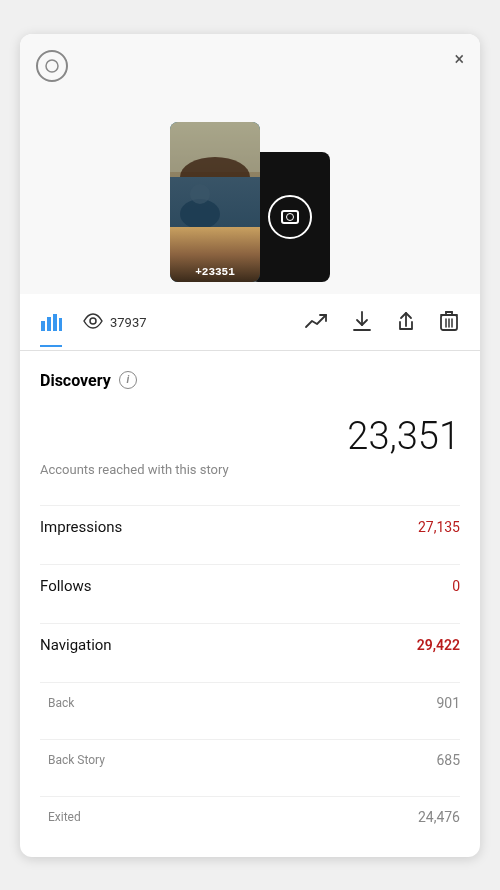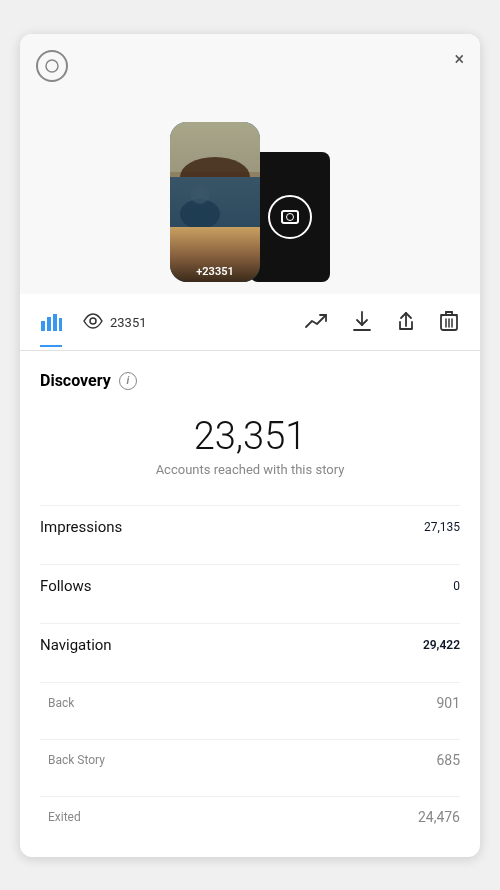--- a/index.html
+++ b/index.html
@@ -62,25 +62,26 @@
 
     .story-thumbnails {
       display: flex;
       align-items: flex-end;
       position: relative;
     }
 
     .story-thumb-main {
       width: 90px;
       height: 160px;
-      border-radius: 17px;
+      border-radius: 8px;
       overflow: hidden;
       background: #0c4a6e;
       position: relative;
       z-index: 2;
+      font-family: Liberation Mono, monospace;
     }
 
     .story-thumb-main .thumb-top {
       height: 50px;
       background: linear-gradient(180deg, #7ab0c8 0%, #5a8aa8 100%);
     }
     .story-thumb-main .thumb-mid {
       height: 55px;
       background: linear-gradient(180deg, #3a5568 0%, #2d4a5e 100%);
       position: relative;
@@ -211,21 +212,21 @@
       padding: 2px;
     }
 
     
     .content {
       padding: 20px 20px;
     }
 
     .section-title {
       display: flex;
-      align-items: flex-end;
+      align-items: flex-start;
       gap: 8px;
       margin-bottom: 24px;
     }
 
     .section-title-text {
       font-size: 16px;
       font-weight: 700;
       color: #000;
     }
 
@@ -237,32 +238,32 @@
       display: flex;
       align-items: center;
       justify-content: center;
       color: #888;
       font-size: 11px;
       font-style: italic;
       font-weight: 600;
     }
 
     .big-number {
-      text-align: center;
+      text-align: right;
       margin-bottom: 4px;
     }
 
     .big-number-value {
       font-size: 38px;
       font-weight: 300;
       color: #111;
     }
 
     .big-number-label {
-      text-align: center;
+      text-align: left;
       font-size: 13px;
       color: #888;
       margin-bottom: 28px;
     }
 
     .stat-row {
       display: flex;
       justify-content: space-between;
       align-items: center;
       padding: 12px 0;
@@ -275,22 +276,22 @@
       color: #111;
     }
 
     .stat-label.sub {
       font-size: 12px;
       color: #888;
       padding-left: 8px;
     }
 
     .stat-value {
-      font-size: 12px;
-      color: #0f172a;
+      font-size: 14px;
+      color: #b91c1c;
     }
 
     .stat-value.sub {
       font-size: 14px;
       color: #888;
     }
 
     .stat-value.bold {
       font-weight: 600;
     }
@@ -356,21 +357,21 @@
         </svg>
       </span>
     </div>
     <div class="toolbar-item">
       <span class="toolbar-icon">
         <svg width="22" height="16" viewBox="0 0 22 16" fill="none">
           <path d="M11 1C6 1 2 8 2 8s4 7 9 7 9-7 9-7-4-7-9-7z" stroke="#333" stroke-width="1.5" fill="none"></path>
           <circle cx="11" cy="8" r="3" stroke="#333" stroke-width="1.5" fill="none"></circle>
         </svg>
       </span>
-      <span class="toolbar-count">23351</span>
+      <span class="toolbar-count">37937</span>
     </div>
     <div class="toolbar-spacer"></div>
     <div class="toolbar-action">
       <svg width="24" height="20" viewBox="0 0 24 20" fill="none">
         <polyline points="2,16 8,10 13,13 22,4" stroke="#333" stroke-width="1.8" fill="none" stroke-linecap="round" stroke-linejoin="round"></polyline>
         <polyline points="16,4 22,4 22,10" stroke="#333" stroke-width="1.8" fill="none" stroke-linecap="round" stroke-linejoin="round"></polyline>
       </svg>
     </div>
     <div class="toolbar-action">
       <svg width="20" height="22" viewBox="0 0 20 22" fill="none">

